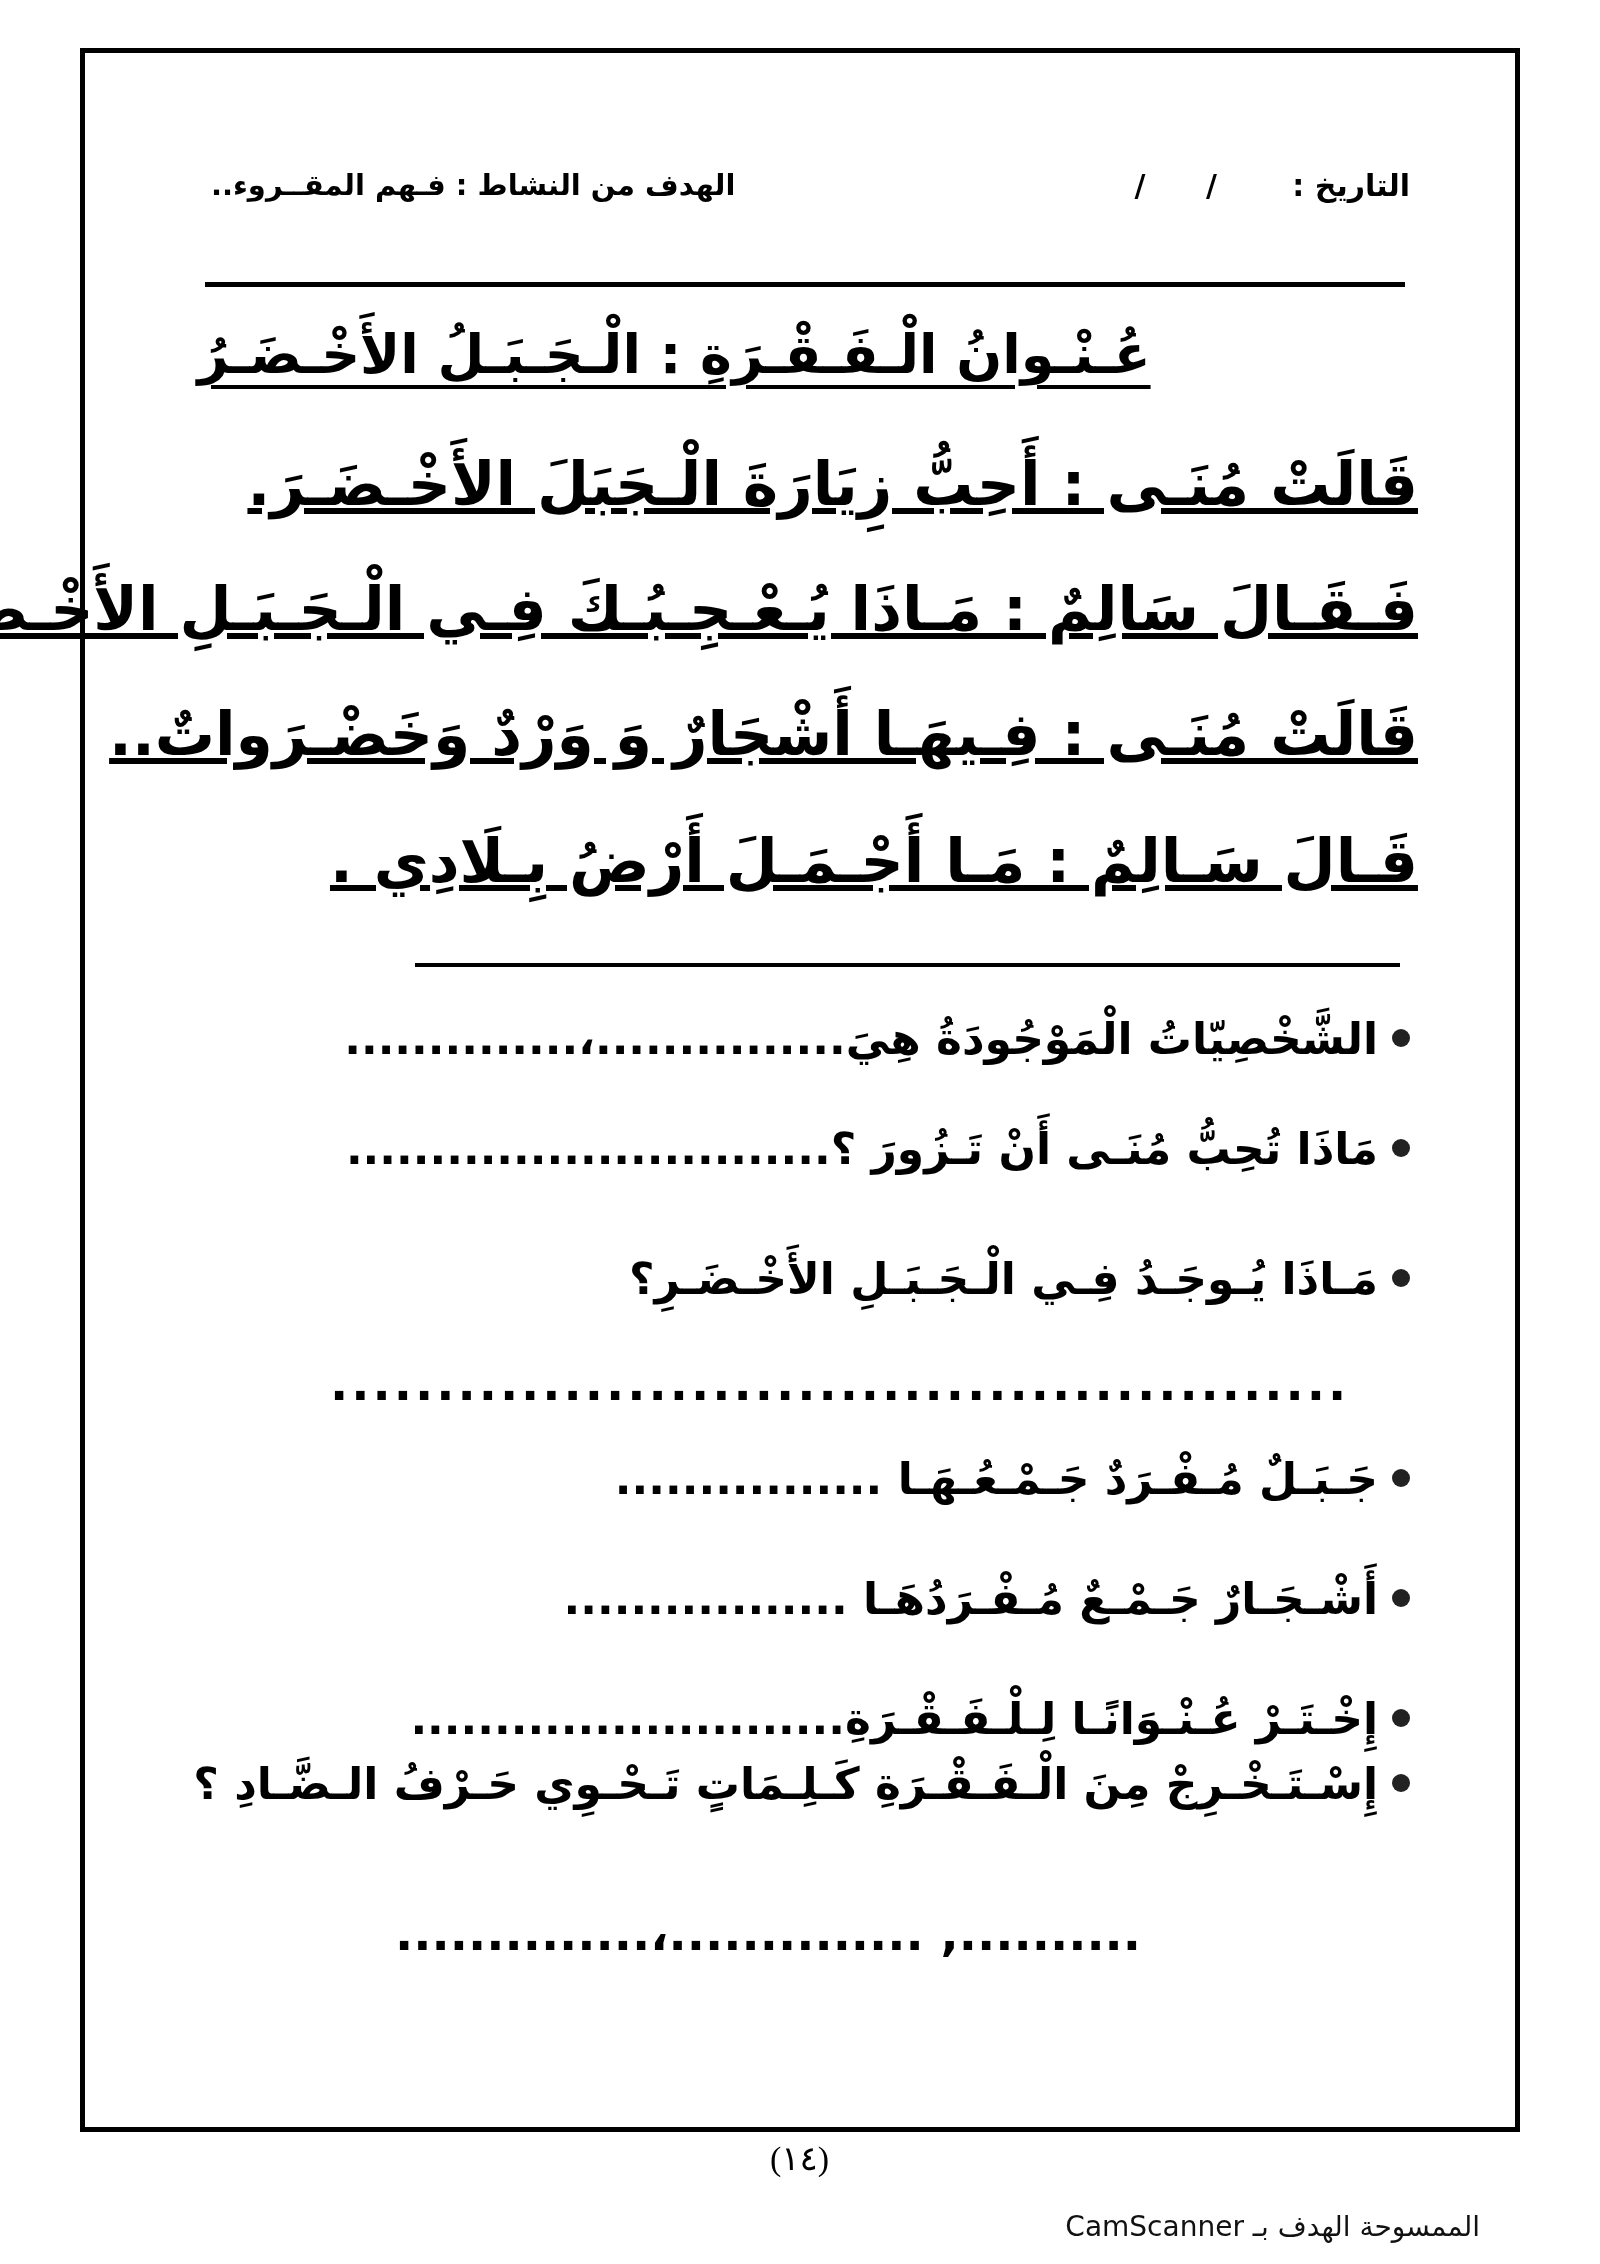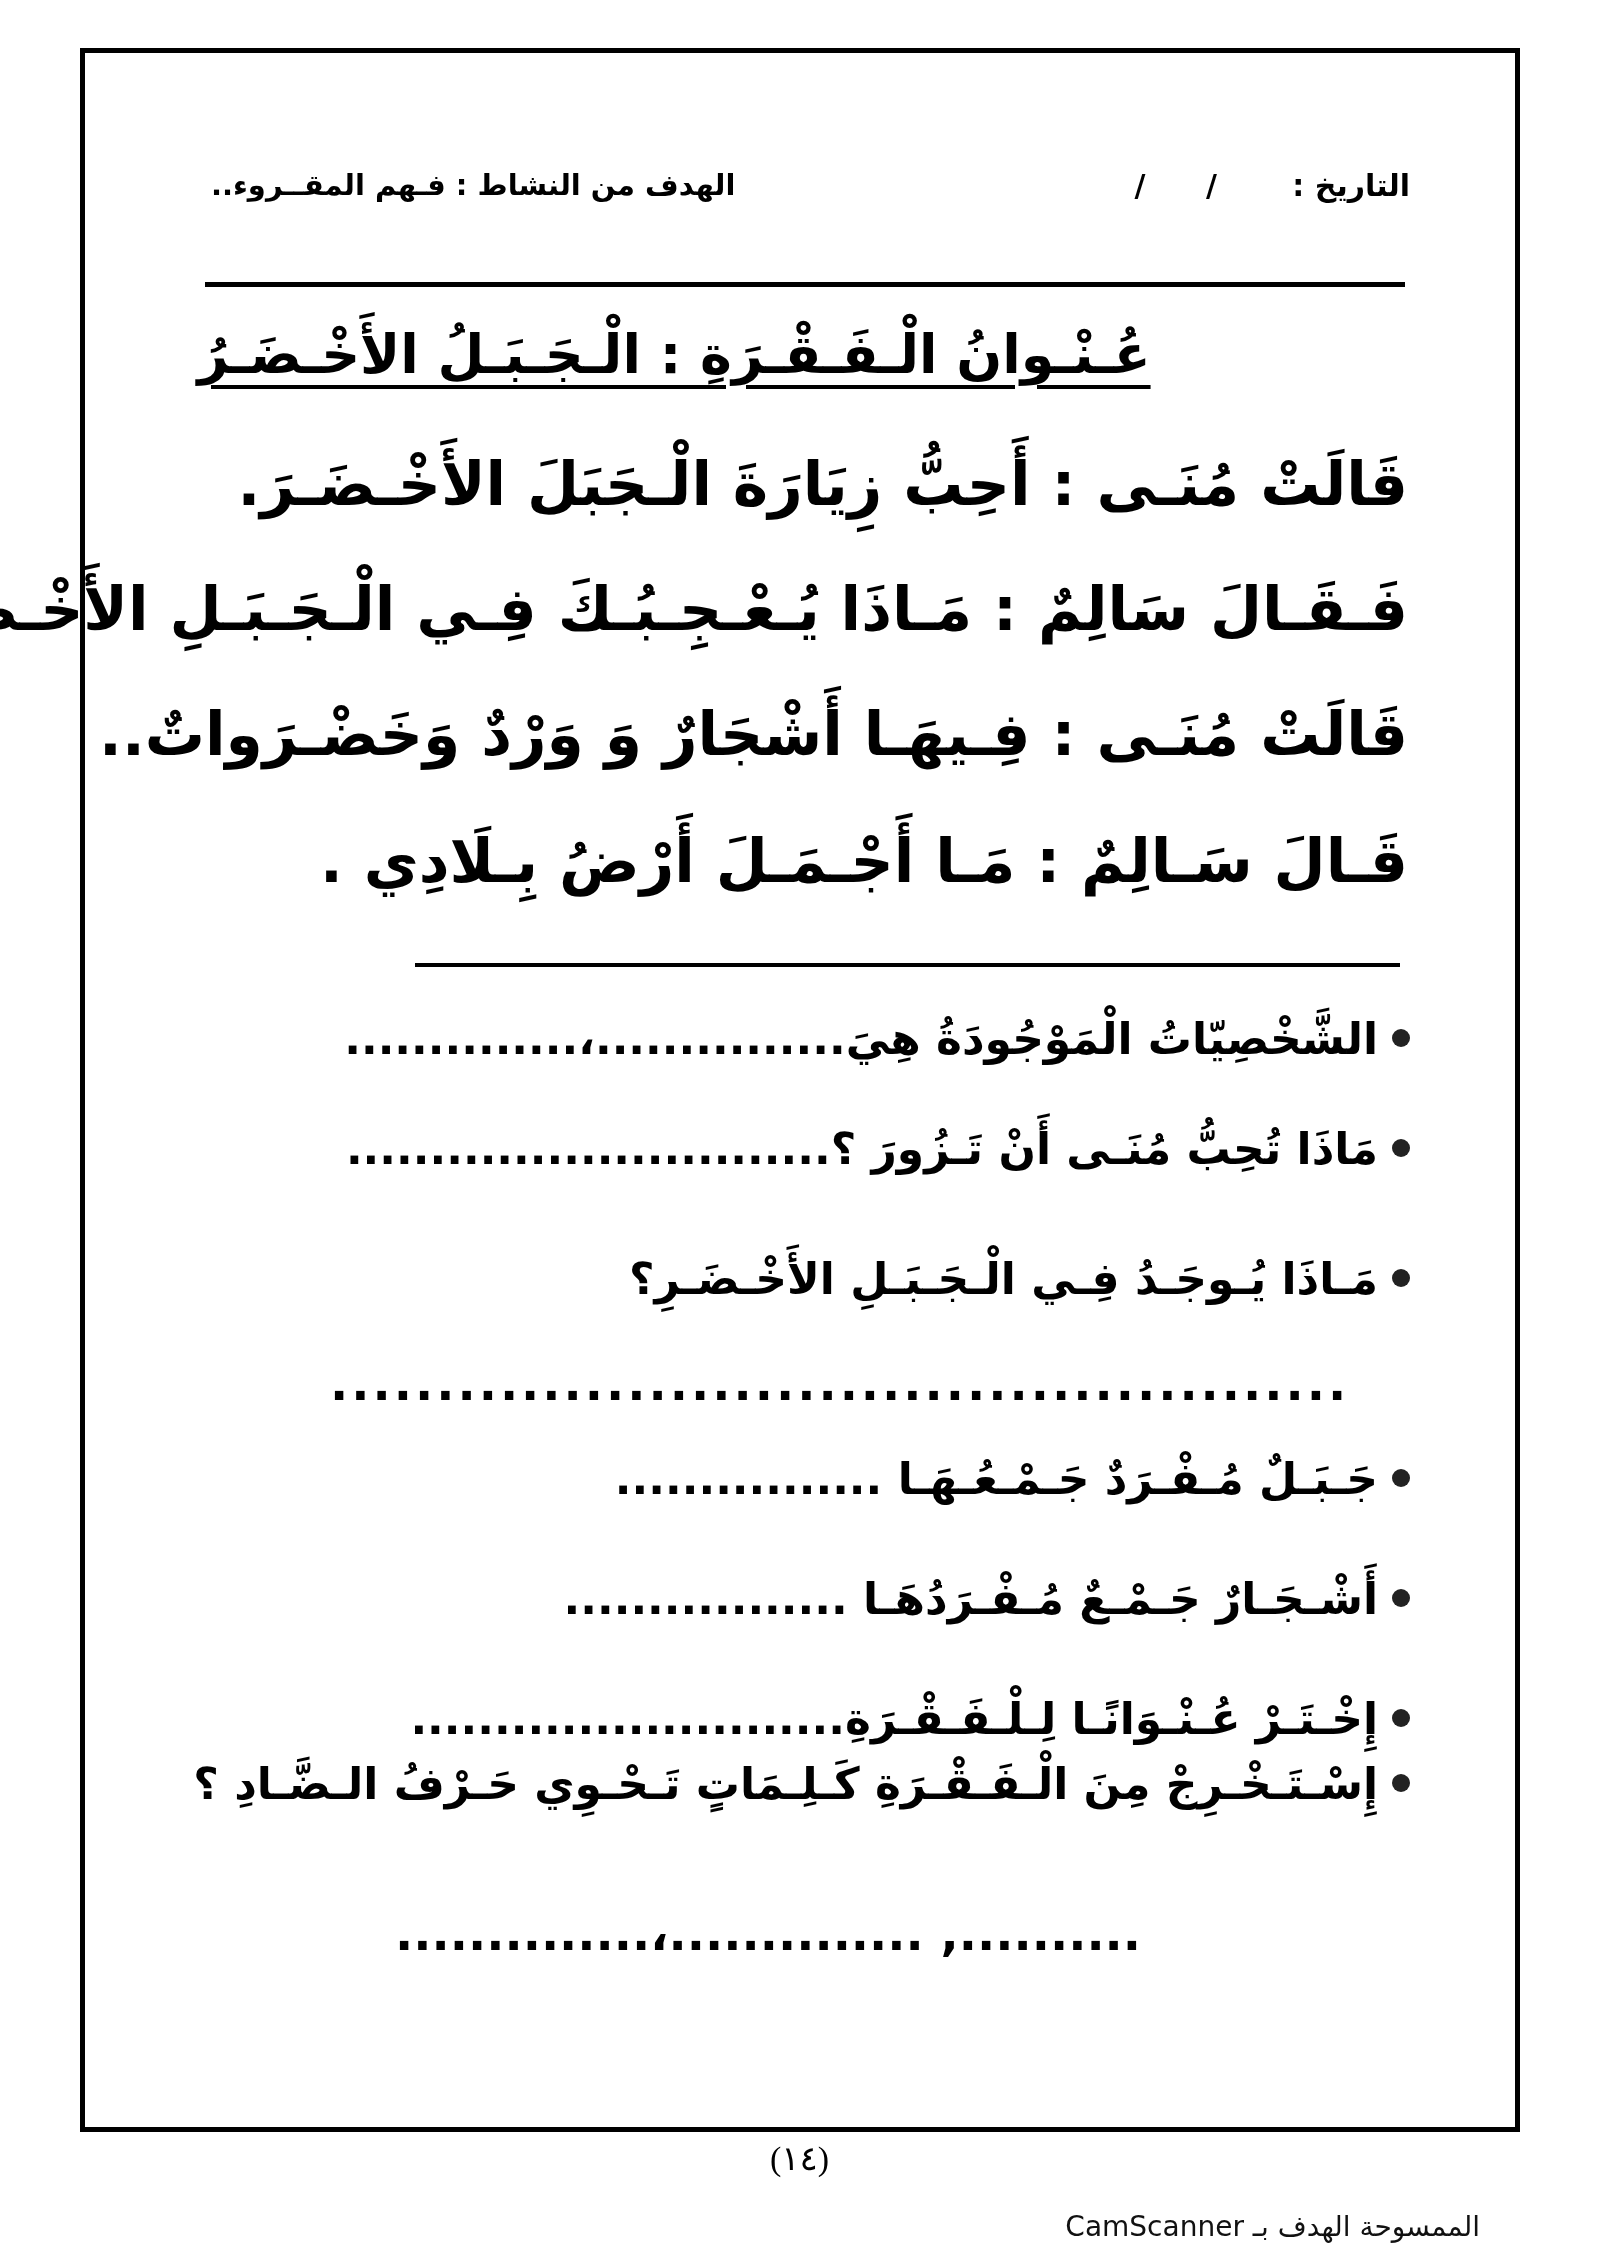--- a/index.html
+++ b/index.html
@@ -79,26 +79,27 @@
       font-weight: bold;
       line-height: 1.3;
     }
     .title span {
       text-decoration: underline;
       text-decoration-thickness: 4px;
       text-underline-offset: 12px;
     }
     .para-line {
       position: absolute;
-      right: 192px;
+      right: 182px;
       direction: rtl;
       font-size: 60px;
       font-weight: bold;
       white-space: nowrap;
       line-height: 1.3;
+      text-decoration: underline;
     }
     .q-line {
       position: absolute;
       right: 190px;
       direction: rtl;
       font-size: 44px;
       font-weight: bold;
       white-space: nowrap;
       line-height: 1.3;
     }

